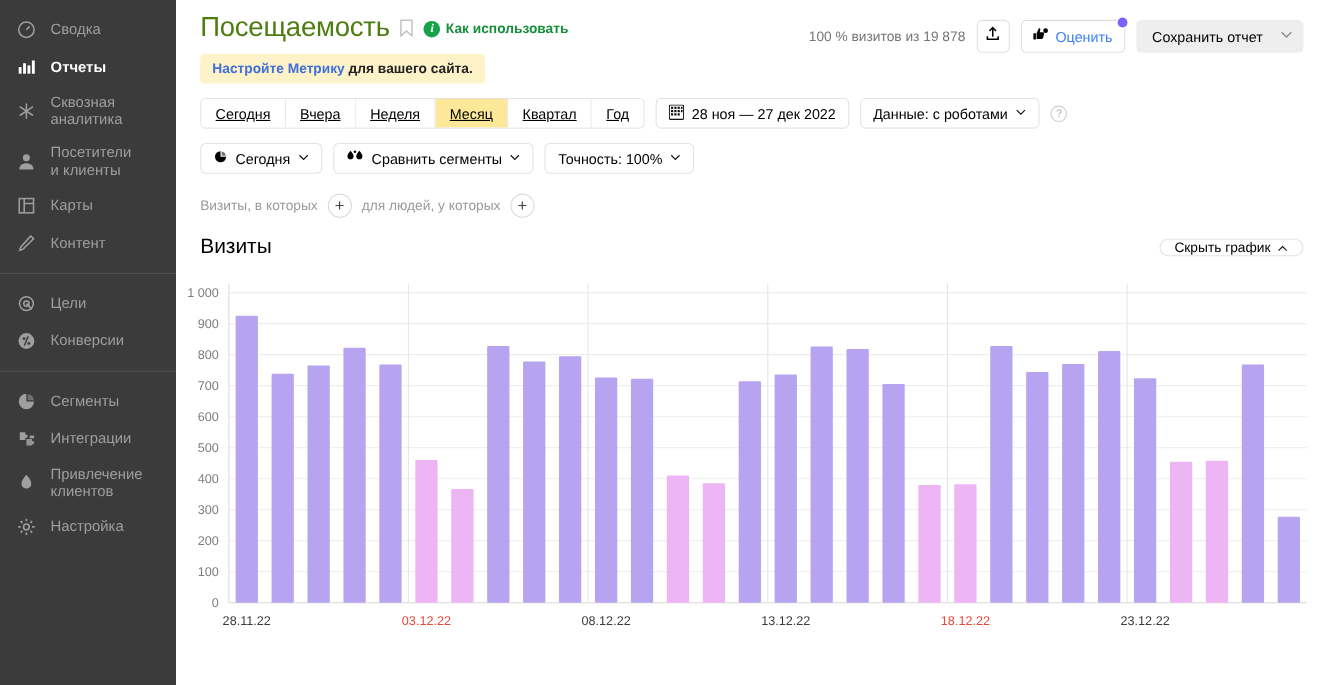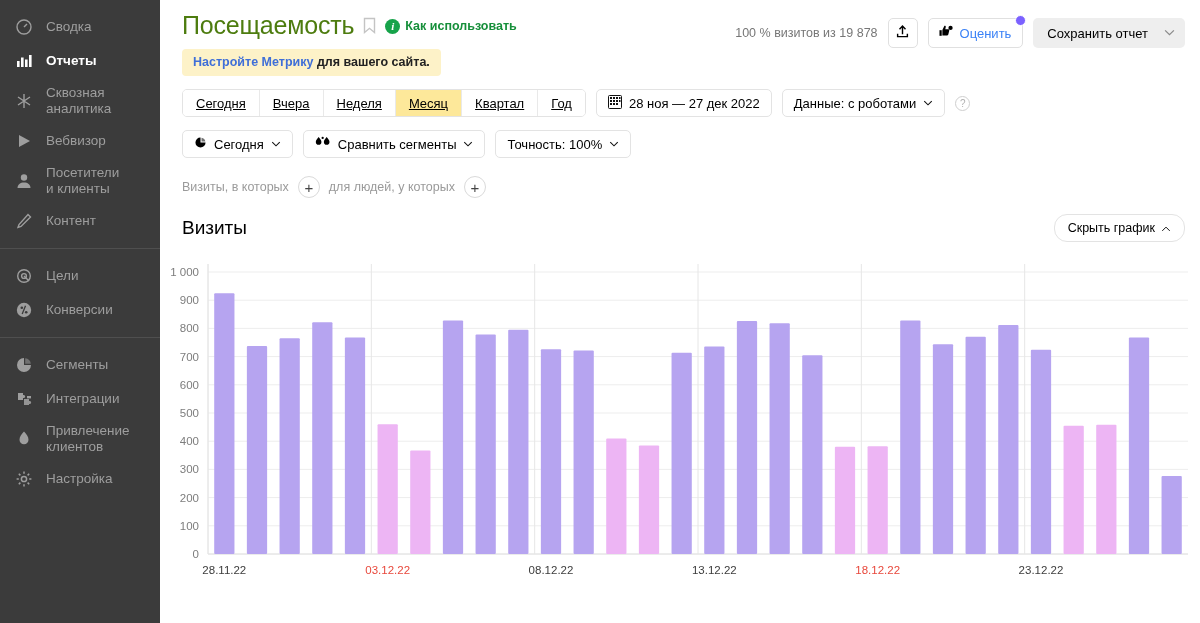--- a/index.html
+++ b/index.html
@@ -149,21 +149,21 @@
     font-size: 15px; color: #444; cursor: pointer; line-height: 1;
   }
 
   
   .chart-head {
     display: flex; align-items: center; justify-content: space-between;
     padding: 0 15px 0 22px; margin-top: 16px;
   }
   .chart-title { font-size: 19px; color: #000; }
   .hide-chart {
-    height: 28px; border: 1px solid #e3e3e3; border-radius: 13px;
+    height: 16px; border: 1px solid #e3e3e3; border-radius: 13px;
     background: #fff; display: flex; align-items: center; gap: 6px;
     padding: 0 13px; font-size: 12.5px; color: #000; cursor: pointer;
   }
 
   .chart-wrap { position: relative; margin-top: 16px; height: 340px; }
   .chart-svg { display: block; }
 
   .ytick { font-size: 11.5px; fill: #7d7d7d; text-anchor: end; font-family: "Liberation Sans", sans-serif; }
   .xtick { font-size: 11.5px; fill: #3c3c3c; text-anchor: middle; font-family: "Liberation Sans", sans-serif; }
   .xtick.wk { fill: #e8483c; }
@@ -204,34 +204,35 @@
           <svg width="18" height="18" viewBox="0 0 18 18" stroke="currentColor" stroke-width="1.4" fill="none">
             <path d="M9 2v14M3 5l12 8M15 5L3 13"></path>
           </svg>
         </span>
         <span class="lbl">Сквозная
 аналитика</span>
       </div>
       <div class="nav-item">
         <span class="ic">
           <svg width="18" height="18" viewBox="0 0 18 18" fill="currentColor">
-              <path d="M4 3l11 6-11 6z"></path>
-            </svg>
-        </span>
-        <span class="lbl">Вебвизор</span>
-      </div>
-      <div class="nav-item">
-        <span class="ic">
-          <svg width="18" height="18" viewBox="0 0 18 18" fill="currentColor">
             <circle cx="9" cy="5.5" r="3.2"></circle>
               <path d="M2.5 16c0-3.6 2.9-5.6 6.5-5.6s6.5 2 6.5 5.6z"></path>
           </svg>
         </span>
         <span class="lbl">Посетители
 и клиенты</span>
+      </div>
+      <div class="nav-item">
+        <span class="ic">
+          <svg width="18" height="18" viewBox="0 0 18 18" fill="none" stroke="currentColor" stroke-width="1.4">
+            <rect x="2.5" y="2.5" width="13" height="13"></rect>
+              <path d="M7 2.5v13M7 7h8.5"></path>
+          </svg>
+        </span>
+        <span class="lbl">Карты</span>
       </div>
       <div class="nav-item">
         <span class="ic">
           <svg width="18" height="18" viewBox="0 0 18 18" fill="none" stroke="currentColor" stroke-width="1.4">
             <path d="M13 2.5l2.5 2.5L6 14.5 3 15.5 4 12.5z"></path>
           </svg>
         </span>
         <span class="lbl">Контент</span>
       </div>
     </div>

